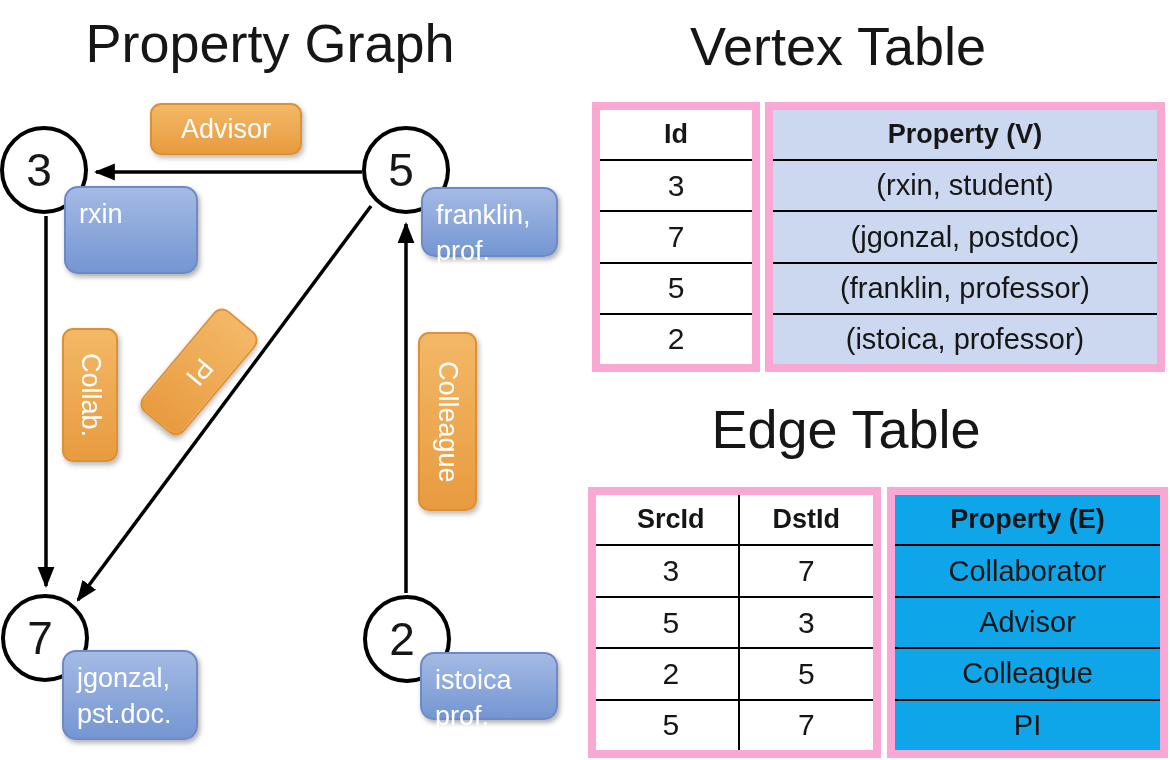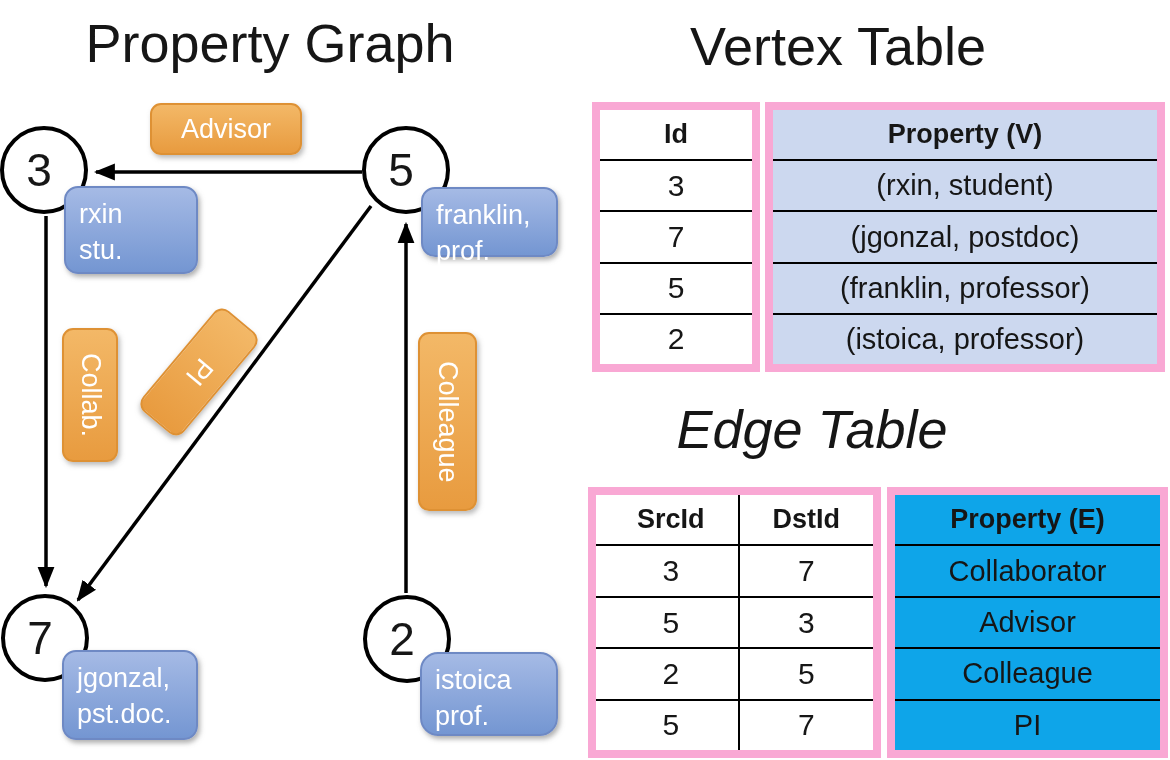--- a/index.html
+++ b/index.html
@@ -87,31 +87,30 @@
     <span>2</span>
   </div>
 
   <div class="elabel" style="left:150px; top:103px; width:152px; height:52px;">Advisor</div>
   <div class="elabel vert" style="left:62px; top:328px; width:56px; height:134px;">Collab.</div>
   <div class="elabel vert" style="left:172px; top:306px; width:54px; height:132px; transform:rotate(40deg);">PI</div>
   <div class="elabel vert" style="left:418px; top:332px; width:59px; height:179px;">Colleague</div>
 
   <div class="vlabel" style="left:64px; top:186px; width:134px; height:88px;">
     <div>rxin</div>
-    <div>stu.</div>
   </div>
   <div class="vlabel" style="left:421px; top:187px; width:137px; height:70px;">
     <div>franklin,</div>
     <div>prof.</div>
   </div>
   <div class="vlabel" style="left:62px; top:650px; width:136px; height:90px;">
     <div>jgonzal,</div>
     <div>pst.doc.</div>
   </div>
-  <div class="vlabel" style="left:420px; top:652px; width:138px; height:84px;border-radius:18px;">
+  <div class="vlabel" style="left:420px; top:652px; width:138px; height:68px;">
     <div>istoica</div>
     <div>prof.</div>
   </div>
 
   <div class="title" style="left:588px; top:15px; width:500px;">Vertex Table</div>
 
   <div class="tbl" style="left:592px; top:102px; width:168px; height:270px;">
     <div class="trow hdr">Id</div>
     <div class="trow">3</div>
     <div class="trow">7</div>
@@ -120,21 +119,21 @@
   </div>
 
   <div class="tbl fill-blue" style="left:765px; top:102px; width:400px; height:270px;">
     <div class="trow hdr">Property (V)</div>
     <div class="trow" style="font-size:29px;">(rxin, student)</div>
     <div class="trow" style="font-size:29px;">(jgonzal, postdoc)</div>
     <div class="trow" style="font-size:29px;">(franklin, professor)</div>
     <div class="trow" style="font-size:29px;">(istoica, professor)</div>
   </div>
 
-  <div class="title" style="left:562px; top:398px; width:500px;font-style:italic;">Edge Table</div>
+  <div class="title" style="left:596px; top:398px; width:500px;">Edge Table</div>
 
   <div class="tbl" style="left:588px; top:487px; width:293px; height:271px;">
     <div class="trow hdr">
       <div class="cell divr">SrcId</div>
       <div class="cell">DstId</div>
     </div>
     <div class="trow">
       <div class="cell divr">3</div>
       <div class="cell">7</div>
     </div>

